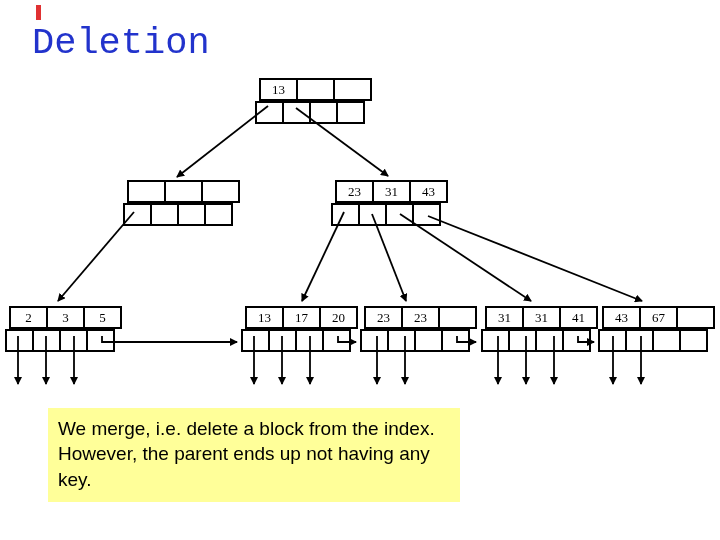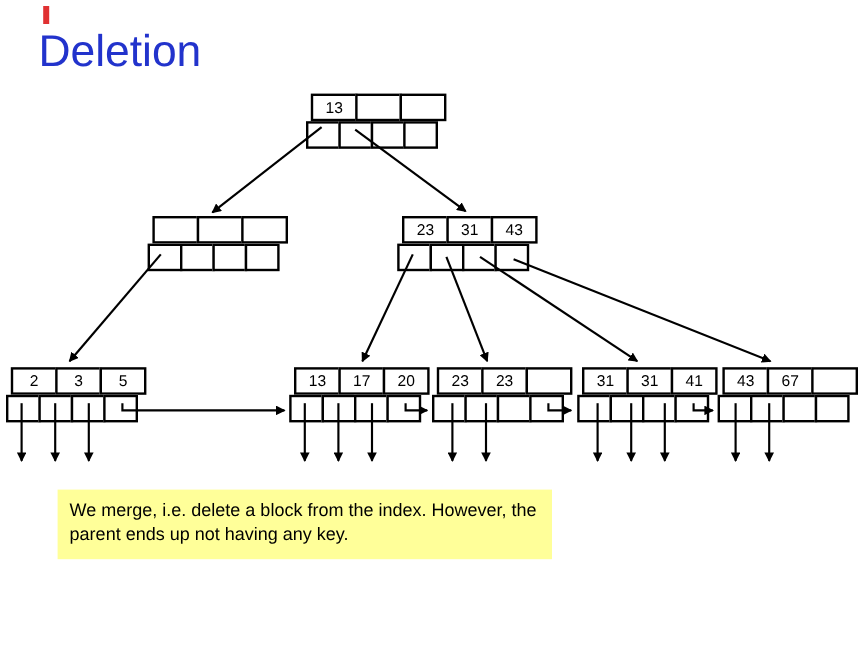--- a/index.html
+++ b/index.html
@@ -1,31 +1,31 @@
 <!DOCTYPE html>
 <html><head>
 <meta charset="utf-8">
 <style>
   html,body{margin:0;padding:0;background:#ffffff;}
   .slide{position:relative;width:720px;height:540px;background:#ffffff;overflow:hidden;
          font-family:"Liberation Sans",sans-serif;}
   .corner-mark{position:absolute;left:36px;top:5px;width:5px;height:15px;background:#e03132;}
   .title{position:absolute;left:32px;top:22px;font-size:37px;color:#2233cc;
-         font-family:Liberation Sans, sans-serif;letter-spacing:0px;}
+         font-family:Liberation Mono, monospace;letter-spacing:0px;}
   .node{position:absolute;}
   .krow{display:flex;margin-left:4px;}
   .prow{display:flex;}
   .kcell,.pcell{box-sizing:border-box;height:23px;border:2px solid #000;background:#fff;}
-  .kcell{width:39px;font-family:Liberation Sans, sans-serif;font-size:13px;
+  .kcell{width:39px;font-family:Liberation Serif, serif;font-size:13px;
          text-align:center;line-height:19px;color:#000;}
   .pcell{width:29px;}
   .kcell:not(:first-child),.pcell:not(:first-child){margin-left:-2px;}
   .edges{position:absolute;left:0;top:0;width:720px;height:540px;z-index:5;pointer-events:none;}
   .note{position:absolute;left:48px;top:408px;width:392px;background:#ffff99;
-        padding:8px 10px 10px 10px;font-size:15px;line-height:1.33;color:#000;
+        padding:8px 10px 10px 10px;font-size:19px;line-height:1.33;color:#000;
         font-family:"Liberation Sans",sans-serif;}
 </style>
 </head>
 <body>
 
 <div class="slide">
 
   <div class="corner-mark"></div>
   <h1 class="title" style="margin:0;font-weight:400;">Deletion</h1>
 

